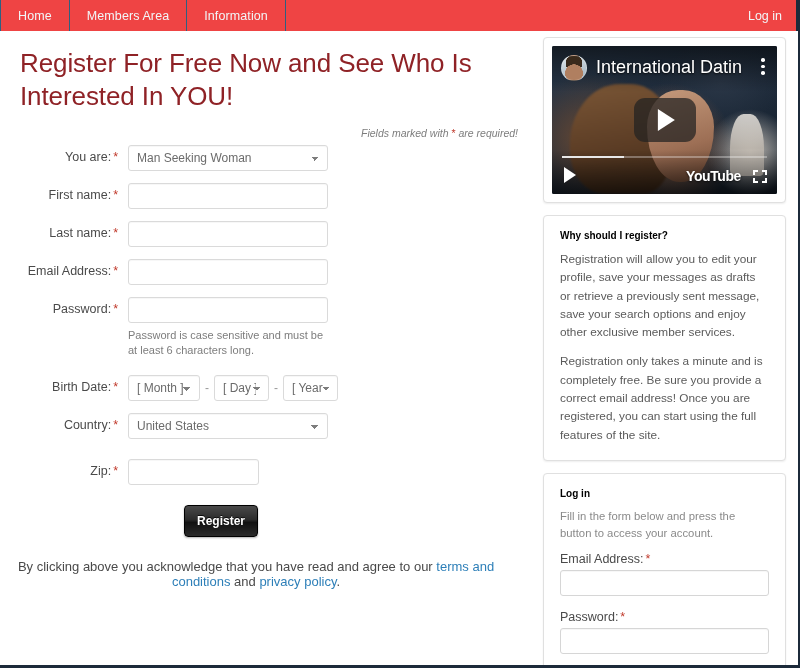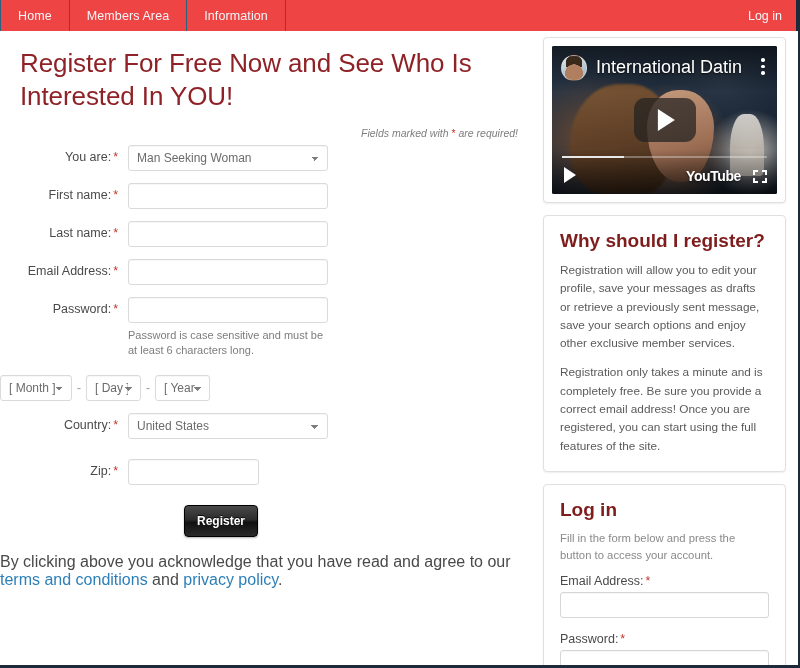--- a/index.html
+++ b/index.html
@@ -148,24 +148,24 @@
     font-size: 12px;
     font-weight: bold;
     text-shadow: 0 -1px 0 rgba(0,0,0,.8);
     padding: 8px 12px;
     cursor: pointer;
     box-shadow: 0 1px 2px rgba(0,0,0,.3);
   }
   .submit-row { text-align: center; margin: 20px 0 0 0; padding-right: 90px; }
 
   .terms {
-    text-align: left;
-    margin-top: 16px;
+    text-align: center;
+    margin-top: 22px;
     padding-right: 20px;
-    font-size: 16px;
+    font-size: 13px;
     color: #4a4a4a;
   }
   .terms a { color: #2d7fb8; text-decoration: none; }
 
   
   .right-col {
     position: absolute;
     left: 543px; top: 6px;
     width: 243px;
   }
@@ -297,23 +297,23 @@
     position: absolute; right: 10px; bottom: 11px;
     width: 14px; height: 13px; cursor: pointer;
   }
   .vid-full span { position: absolute; width: 5px; height: 5px; }
   .vid-full .tl { left:0; top:0; border-left:2px solid #fff; border-top:2px solid #fff; }
   .vid-full .tr { right:0; top:0; border-right:2px solid #fff; border-top:2px solid #fff; }
   .vid-full .bl { left:0; bottom:0; border-left:2px solid #fff; border-bottom:2px solid #fff; }
   .vid-full .br { right:0; bottom:0; border-right:2px solid #fff; border-bottom:2px solid #fff; }
 
   .card-title {
-    font-size: 19px;
+    font-size: 10px;
     font-weight: bold;
-    color: #7f1d1d;
+    color: #000000;
     margin: 0 0 9px 0;
   }
   .card-p {
     font-size: 11.8px;
     line-height: 1.55;
     color: #5a5a5a;
     margin: 0 0 11px 0;
   }
   .card-p:last-child { margin-bottom: 0; }
 
@@ -419,20 +419,23 @@
           <div class="form-label">
             <span>Password:</span><span class="star">*</span>
           </div>
           <div class="form-field">
             <input class="txt" type="password" placeholder="" style="">
             <div class="hint">Password is case sensitive and must be at least 6 characters long.</div>
           </div>
         </div>
 
         <div class="form-row" style="margin-top:16px;">
+          <div class="form-label">
+            <span>Birth Date:</span><span class="star">*</span>
+          </div>
           <div class="form-field">
             <div class="date-group">
               <select class="sel sel-month">
                 <option>[ Month ]</option>
               </select>
               <span class="dash">-</span>
               <select class="sel sel-day">
                 <option>[ Day ]</option>
               </select>
               <span class="dash">-</span>

